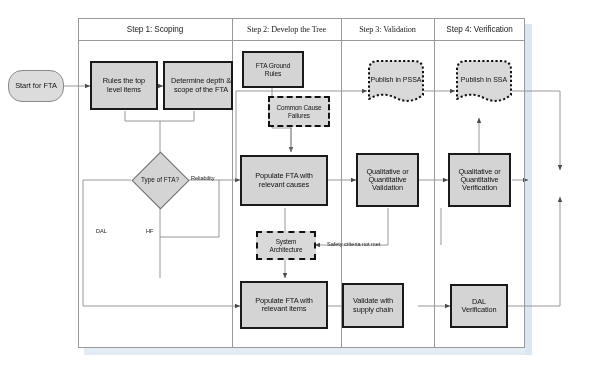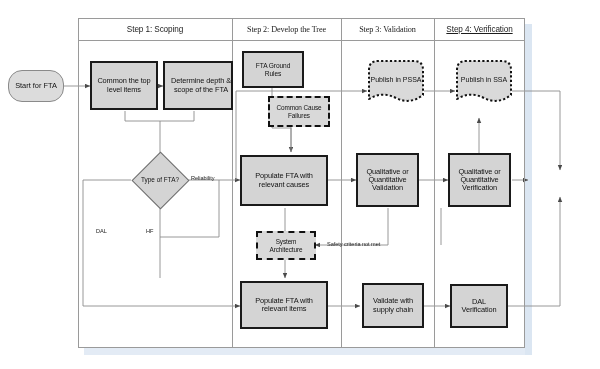--- a/index.html
+++ b/index.html
@@ -67,21 +67,21 @@
 
   <div class="lane-frame" style="left:78px;top:18px;width:447px;height:330px;"></div>
   <div class="lane-hdr-rule" style="left:78px;top:40px;width:447px;"></div>
   <div class="lane-div" style="left:232px;top:18px;height:330px;"></div>
   <div class="lane-div" style="left:341px;top:18px;height:330px;"></div>
   <div class="lane-div" style="left:434px;top:18px;height:330px;"></div>
 
   <div class="lane-title" style="left:78px;top:25px;width:154px;">Step 1: Scoping</div>
   <div class="lane-title" style="left:232px;top:25px;width:109px;font-family:Liberation Serif, serif;">Step 2:  Develop the Tree</div>
   <div class="lane-title" style="left:341px;top:25px;width:93px;font-family:Liberation Serif, serif;">Step 3: Validation</div>
-  <div class="lane-title" style="left:434px;top:25px;width:91px;text-decoration:underline;">Step 4: Verification</div>
+  <div class="lane-title" style="left:434px;top:25px;width:91px;">Step 4: Verification</div>
 
   <svg id="svg" viewBox="0 0 600 369">
     <defs>
       <marker id="ah" markerWidth="6" markerHeight="6" refX="5.0" refY="2.2" orient="auto" markerUnits="userSpaceOnUse">
         <path d="M0,0 L5.2,2.2 L0,4.4 z" fill="#4a4a4a"></path>
       </marker>
     </defs>
     <g fill="none" stroke="#8d8d8d" stroke-width="0.9">
 
       <path d="M63,86 L90,86" marker-end="url(#ah)"></path>
@@ -130,21 +130,21 @@
       <path d="M479,166 L479,118" marker-end="url(#ah)"></path>
     </g>
   </svg>
 
   <div class="node term" style="left:8px;top:70px;width:56px;height:32px;text-align:center;">
     <span>Start for FTA</span>
   </div>
 
   <div class="node proc" style="left:90px;top:61px;width:68px;height:49px;">
     <span>
-      <span>Common the top</span>
+      <span>Rules the top</span>
       <span>level items</span>
     </span>
   </div>
 
   <div class="node proc" style="left:163px;top:61px;width:70px;height:49px;justify-content:flex-end;">
     <span>
       <span>Determine depth &amp;</span>
       <span>scope of the FTA</span>
     </span>
   </div>
@@ -221,21 +221,21 @@
   </div>
 
   <div class="node proc" style="left:356px;top:153px;width:63px;height:54px;">
     <span>
       <span>Qualitative or</span>
       <span>Quantitative</span>
       <span>Validation</span>
     </span>
   </div>
 
-  <div class="node proc" style="left:362px;top:283px;width:62px;height:45px;">
+  <div class="node proc" style="left:342px;top:283px;width:62px;height:45px;">
     <span>
       <span>Validate with</span>
       <span>supply chain</span>
     </span>
   </div>
 
   <div class="node proc" style="left:448px;top:153px;width:63px;height:54px;">
     <span>
       <span>Qualitative or</span>
       <span>Quantitative</span>

